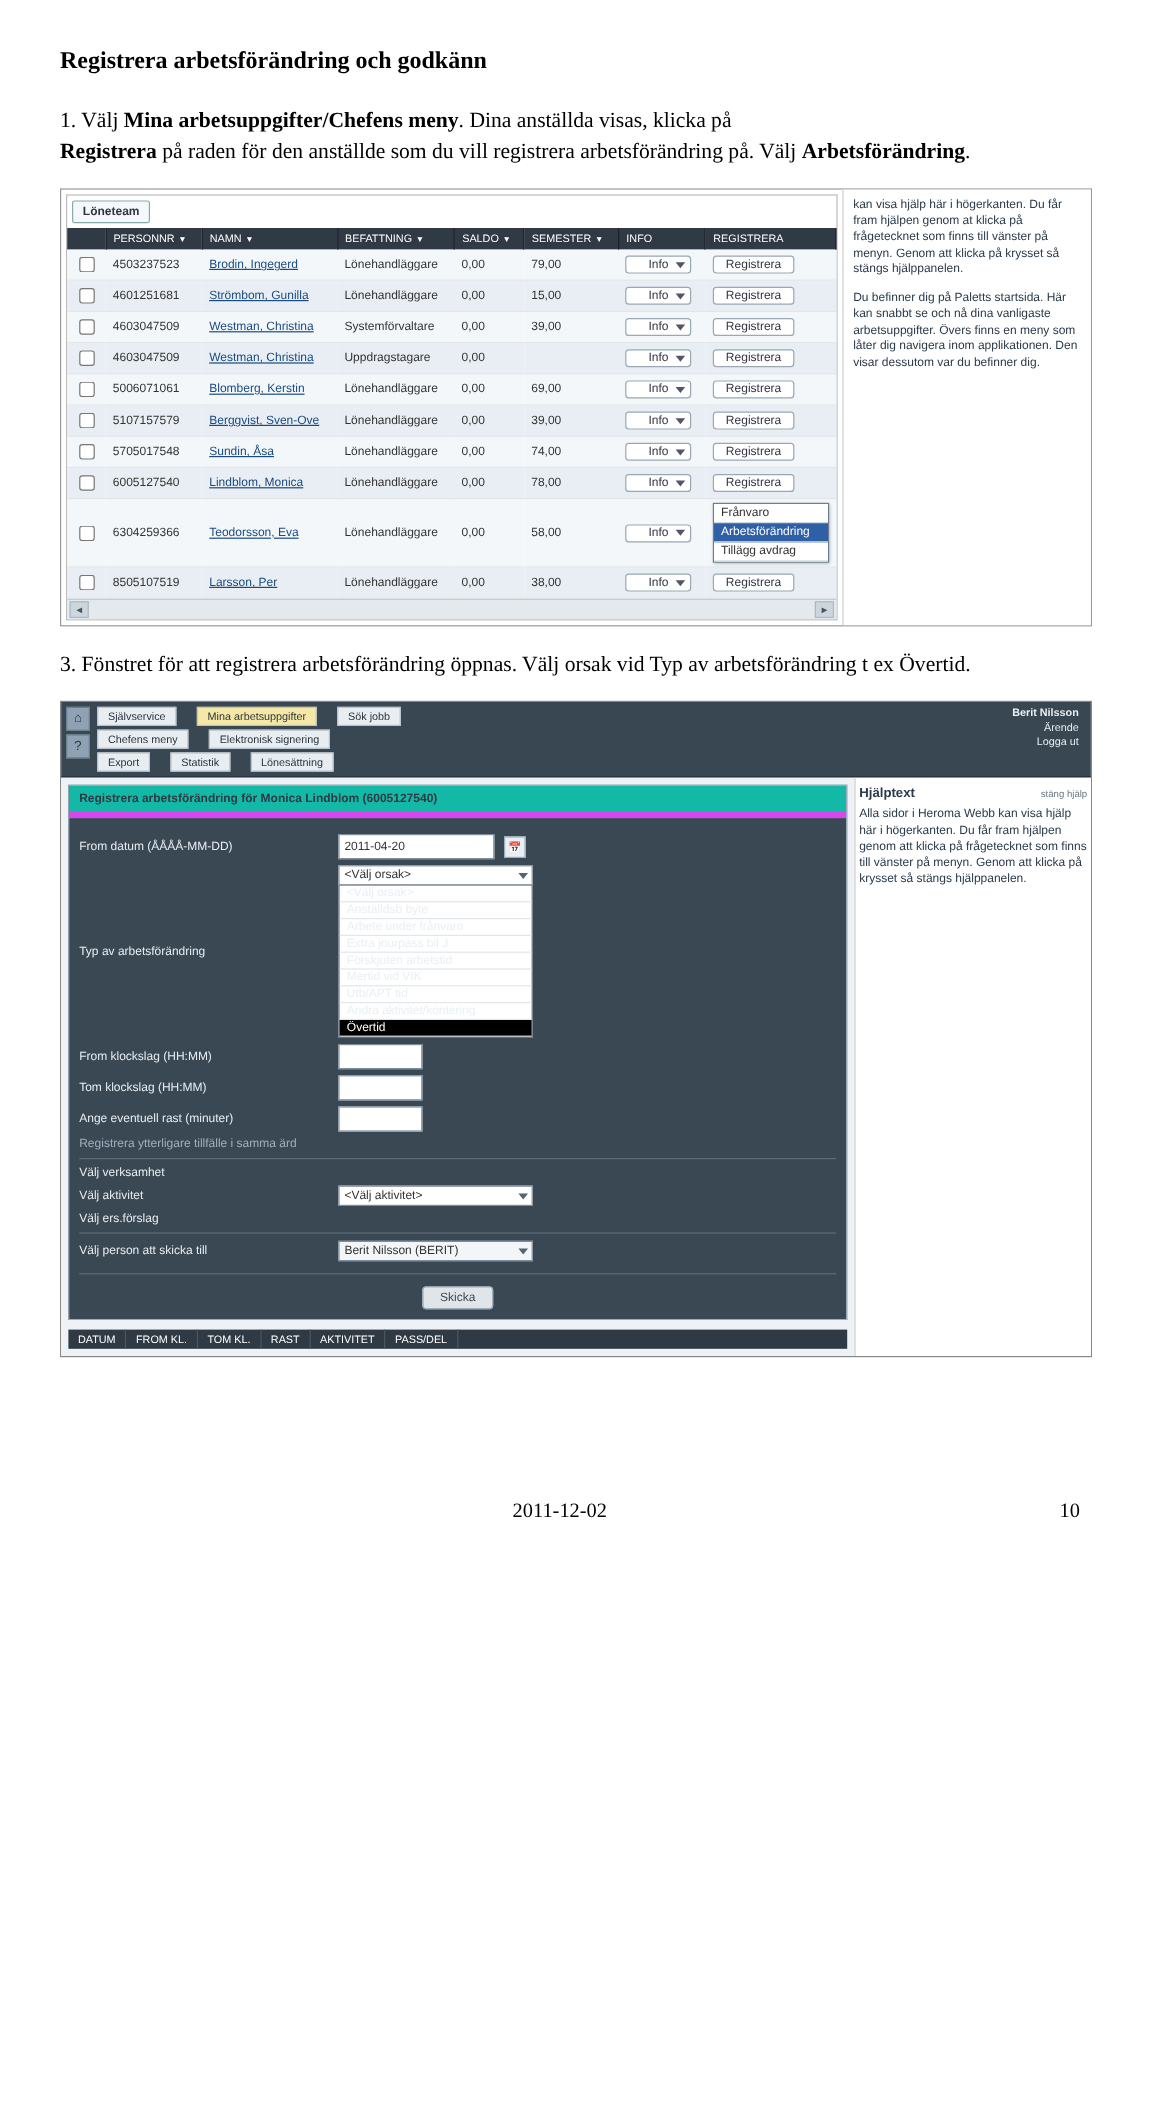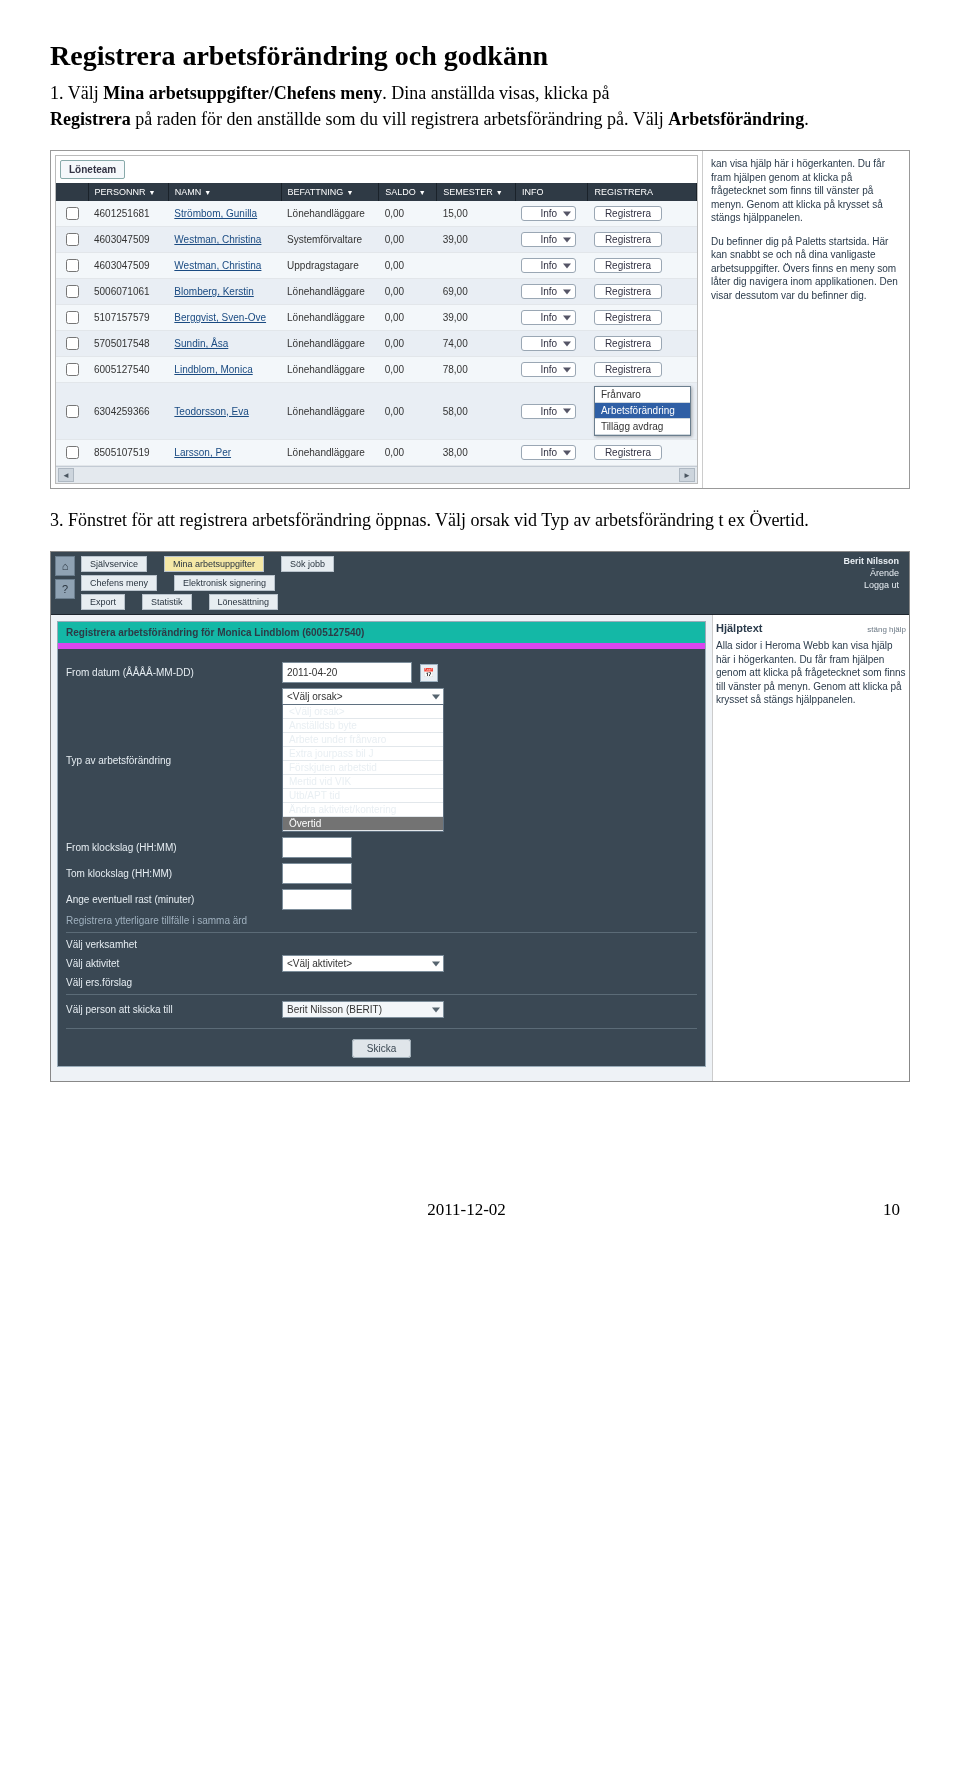--- a/index.html
+++ b/index.html
@@ -1,17 +1,17 @@
 <!DOCTYPE html>
 <html><head>
 <meta charset="utf-8">
 <style>
   body{margin:0;font-family:Georgia,serif;font-size:18px;color:#000;background:#fff}
   .page{max-width:900px;margin:0 auto;padding:40px 50px}
-  h1{font-size:28px;font-weight:bold;margin:0 0 8px 0;font-family:Georgia,serif}
+  h1{font-size:20px;font-weight:bold;margin:0 0 24px 0;font-family:Georgia,serif}
   p{margin:6px 0;line-height:1.45}
   .bold{font-weight:bold}
   .screenshot{border:1px solid #999;margin:18px 0;font-family:Verdana,Arial,sans-serif;font-size:10px;color:#333;background:#fff}
   .outer1{display:flex;align-items:stretch}
   .tablewrap{flex:1;border:1px solid #bbb;margin:4px;background:#fff}
   .loneteam{border:1px solid #8aa;border-radius:2px;padding:3px 8px;margin:4px;display:inline-block;background:#f5f8fb;font-weight:bold;color:#334}
   table.grid{width:100%;border-collapse:collapse}
   table.grid th{background:#2f3a45;color:#fff;font-size:9px;padding:4px 6px;text-align:left;border-right:1px solid #1a222a;font-weight:normal;text-transform:uppercase}
   table.grid th .tri{font-size:7px;margin-left:3px}
   table.grid td{padding:3px 6px;border-bottom:1px solid #e2e6ea;background:#f3f7fa;font-size:10px;white-space:nowrap}
@@ -43,21 +43,21 @@
   .formbody{background:#3a4854;padding:8px}
   .formrow{display:flex;align-items:center;margin:5px 0;gap:6px}
   .formrow label{width:210px;font-size:10px;color:#e6edf2}
   .forminput{background:#fff;border:1px solid #7d8e9b;padding:2px 4px;font-size:10px;color:#333;min-width:120px;height:15px;display:inline-flex;align-items:center}
   .cal{width:16px;height:16px;background:#e8eef4;border:1px solid #9cb0bf;display:inline-flex;align-items:center;justify-content:center;font-size:9px;margin-left:2px}
   .dropdown{background:#fff;border:1px solid #7d8e9b;min-width:160px;position:relative;font-size:10px}
   .dropdown .selText{padding:2px 16px 2px 4px;color:#333}
   .dropdown::after{content:"";position:absolute;right:3px;top:50%;transform:translateY(-50%);border-left:4px solid transparent;border-right:4px solid transparent;border-top:5px solid #56646f}
   .droplist{position:relative;border:1px solid #5f7080;background:#fff;font-size:10px;margin-top:-1px}
   .droplist div{padding:1px 6px;border-bottom:1px solid #e2e7eb;white-space:nowrap}
-  .droplist .hl{background:#737373;color:#fff}
+  .droplist .hl{background:#000000;color:#fff}
   .readonly{color:#8f9aa4;background:#f3f6f9}
   .sendbtn{background:#e0e5ea;border:1px solid #a0aeb8;border-radius:3px;padding:3px 14px;font-size:10px;color:#3a4752}
   .headerbar{background:#2f3a45;color:#fff;display:flex;font-size:9px}
   .headerbar span{padding:3px 8px;border-right:1px solid #4a5660;text-transform:uppercase}
   .rightcol{width:190px;background:#fff;padding:6px 3px;font-size:10px;color:#2a3a4a;line-height:1.35;border-left:1px solid #ccc}
   .rightcol .hh{display:flex;justify-content:space-between;align-items:baseline;margin-bottom:3px}
   .rightcol .hh b{font-size:11px}
   .rightcol .hh small{font-size:8px;color:#6b7884}
 
   .footer{text-align:center;margin-top:118px;font-size:17px;font-family:Georgia,serif}
@@ -89,20 +89,30 @@
               <th><span>BEFATTNING</span><span class="tri">▼</span></th>
               <th><span>SALDO</span><span class="tri">▼</span></th>
               <th><span>SEMESTER</span><span class="tri">▼</span></th>
               <th>INFO</th>
               <th>REGISTRERA</th>
             </tr>
           </thead>
           <tbody id="scr1-body">
               <tr>
                 <td class="chk"><input type="checkbox" style=""></td>
+                <td>4503237523</td>
+                <td><span class="link">Brodin, Ingegerd</span></td>
+                <td>Lönehandläggare</td>
+                <td>0,00</td>
+                <td>79,00</td>
+                <td><span class="infobtn">Info</span></td>
+                <td><span class="regbtn">Registrera</span></td>
+              </tr>
+              <tr>
+                <td class="chk"><input type="checkbox" style=""></td>
                 <td>4601251681</td>
                 <td><span class="link">Strömbom, Gunilla</span></td>
                 <td>Lönehandläggare</td>
                 <td>0,00</td>
                 <td>15,00</td>
                 <td><span class="infobtn">Info</span></td>
                 <td><span class="regbtn">Registrera</span></td>
               </tr>
               <tr>
                 <td class="chk"><input type="checkbox" style=""></td>
@@ -297,20 +307,28 @@
               <div class="dropdown readonly">
                   <div class="selText">Berit Nilsson (BERIT)</div>
                 </div>
             </div>
             <div style="height:1px;background:#5b6b77;margin:10px 0"></div>
             <div style="text-align:center;padding:4px">
               <span class="sendbtn">Skicka</span>
             </div>
           </div>
         </div>
+        <div class="headerbar" id="headercols">
+            <span>DATUM</span>
+            <span>FROM KL.</span>
+            <span>TOM KL.</span>
+            <span>RAST</span>
+            <span>AKTIVITET</span>
+            <span>PASS/DEL</span>
+          </div>
       </div>
       <div class="rightcol">
         <div class="hh">
           <b>Hjälptext</b>
           <small>stäng hjälp</small>
         </div>
         <div>Alla sidor i Heroma Webb kan visa hjälp här i högerkanten. Du får fram hjälpen genom att klicka på frågetecknet som finns till vänster på menyn. Genom att klicka på krysset så stängs hjälppanelen.</div>
       </div>
     </div>
   </div>

